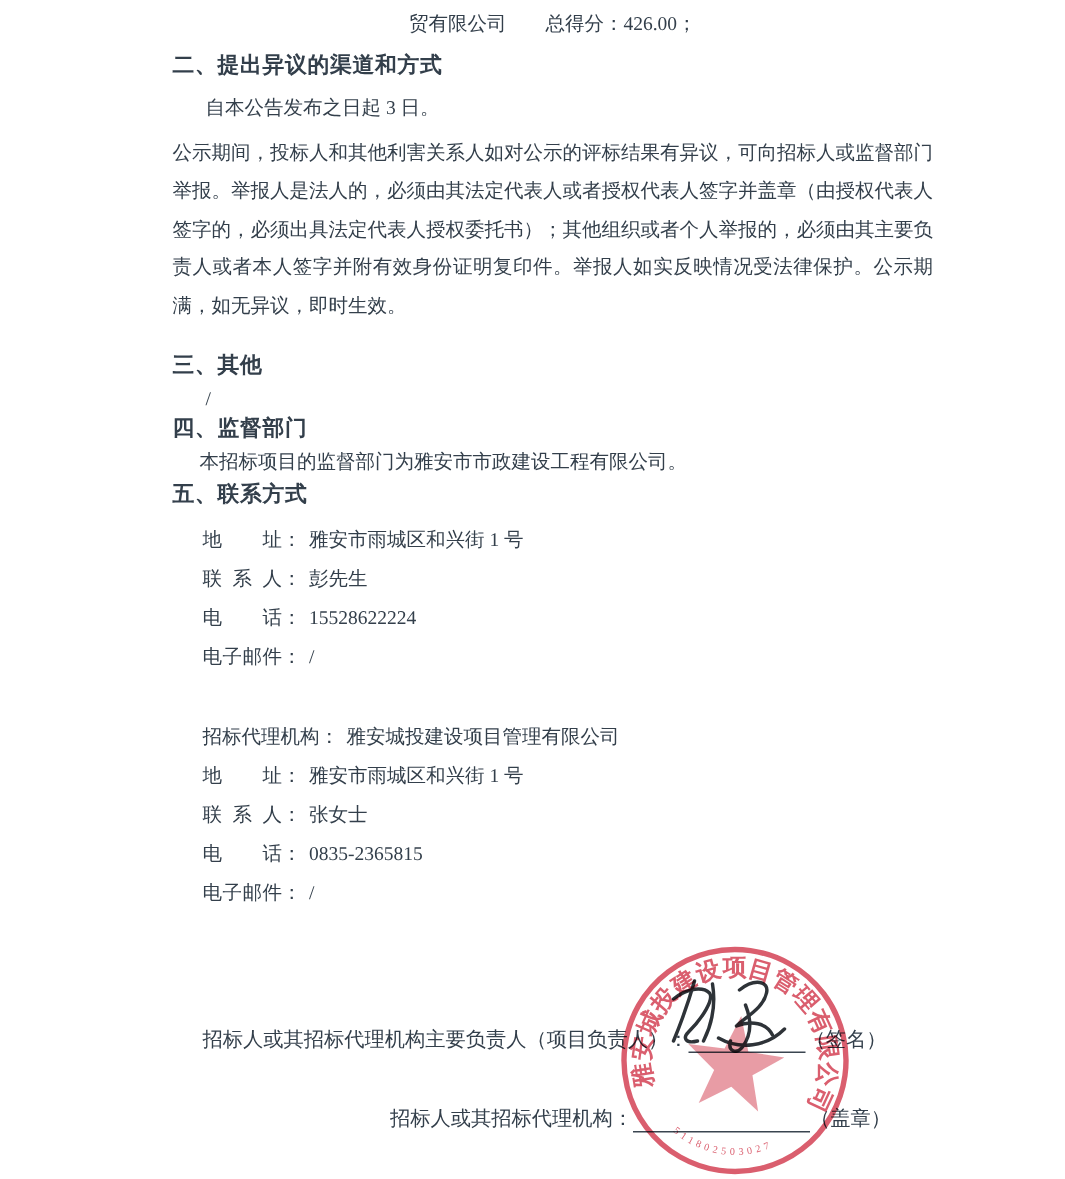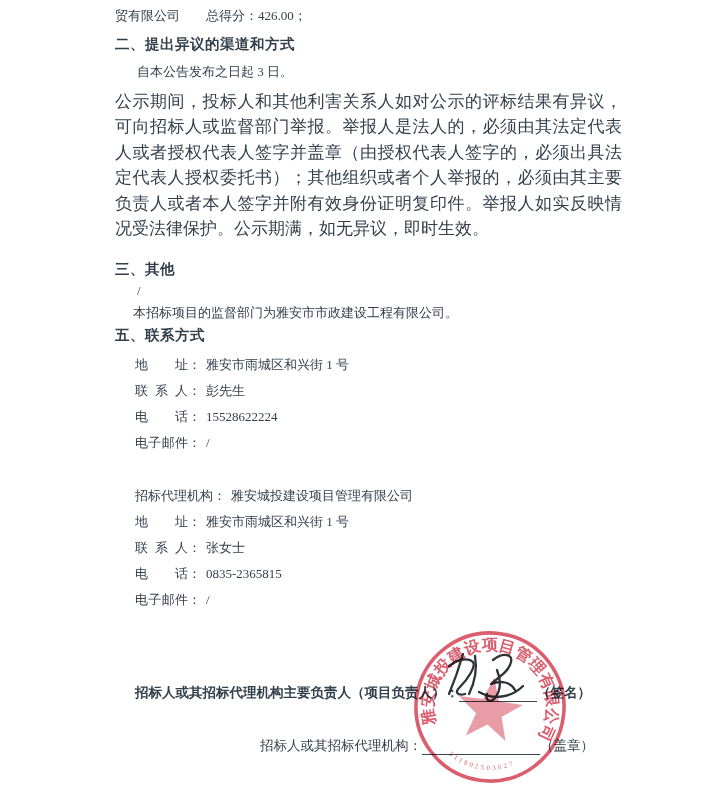--- a/index.html
+++ b/index.html
@@ -6,37 +6,37 @@
   .page{
     position:relative;
     width:710px;height:786px;
     margin:0 auto;
     background:#ffffff;
     overflow:hidden;
     font-family:"Liberation Serif","DejaVu Serif",serif;
     color:var(--text,#333f4b);
   }
   .content{position:absolute;left:115px;top:0;width:507px;}
-  .score{margin-top:7px;font-size:13px;line-height:18px;}
+  .score{margin-top:7px;font-size:13px;line-height:18px;text-align:center;}
   .sec-heading{font-size:14.5px;font-weight:bold;line-height:18px;letter-spacing:.5px;}
   .h2a{margin-top:10px;}
   .intro{margin-top:10px;font-size:13px;line-height:18px;padding-left:22px;}
-  .para{margin-top:8px;font-size:17px;line-height:25.4px;text-align:justify;text-justify:inter-ideograph;}
+  .para{margin-top:8px;font-size:13px;line-height:25.4px;text-align:justify;text-justify:inter-ideograph;}
   .h3a{margin-top:19px;}
   .slash{margin-top:4px;font-size:13px;line-height:18px;padding-left:22px;}
   .h4a{margin-top:2px;}
   .sec4-content{margin-top:4px;font-size:13px;line-height:18px;padding-left:18px;}
   .h5a{margin-top:4px;}
   .contact{margin-top:8px;}
   .agency{margin-top:27px;}
   .crow{padding-left:20px;height:26px;line-height:26px;font-size:13px;}
   .lbl{display:inline-block;min-width:53px;text-align:justify;text-align-last:justify;}
   .val{margin-left:5px;}
   .sig-line{position:absolute;font-size:13.5px;line-height:18px;white-space:nowrap;z-index:1;}
-  .sig-principal{left:135px;top:684px;font-weight:bold;}
+  .sig-principal{left:135px;top:684px;}
   .sig-org{left:260px;top:737px;}
   .uline{display:inline-block;border-bottom:1px solid #3a4550;height:14px;vertical-align:bottom;}
   .u1{width:78px;}
   .u2{width:118px;}
   .seal-svg{position:absolute;left:410px;top:627px;z-index:2;mix-blend-mode:multiply;opacity:.88;}
   .ink-svg{position:absolute;left:445px;top:646px;z-index:3;mix-blend-mode:multiply;}
   .seal-stroke{stroke:var(--seal,#d5485a);}
   .seal-fill{fill:var(--seal,#d5485a);}
   .seal-star{fill:var(--seal,#d5485a);opacity:.62;}
   .ink-stroke{stroke:var(--ink,#2e3338);}
@@ -49,20 +49,21 @@
 
     <div class="score">贸有限公司　　总得分：426.00；</div>
 
     <div class="sec-heading h2a">二、提出异议的渠道和方式</div>
     <div class="intro">自本公告发布之日起 3 日。</div>
     <div class="para">公示期间，投标人和其他利害关系人如对公示的评标结果有异议，可向招标人或监督部门举报。举报人是法人的，必须由其法定代表人或者授权代表人签字并盖章（由授权代表人签字的，必须出具法定代表人授权委托书）；其他组织或者个人举报的，必须由其主要负责人或者本人签字并附有效身份证明复印件。举报人如实反映情况受法律保护。公示期满，如无异议，即时生效。</div>
 
     <div class="sec-heading h3a">三、其他</div>
     <div class="slash">/</div>
 
+    <div class="sec-heading h4a">四、监督部门</div>
     <div class="sec4-content">本招标项目的监督部门为雅安市市政建设工程有限公司。</div>
 
     <div class="sec-heading h5a">五、联系方式</div>
 
     <div class="contact">
       <div class="crow">
         <span class="lbl">地址</span><span>：</span><span class="val">雅安市雨城区和兴街 1 号</span>
       </div>
       <div class="crow">
         <span class="lbl">联系人</span><span>：</span><span class="val">彭先生</span>

